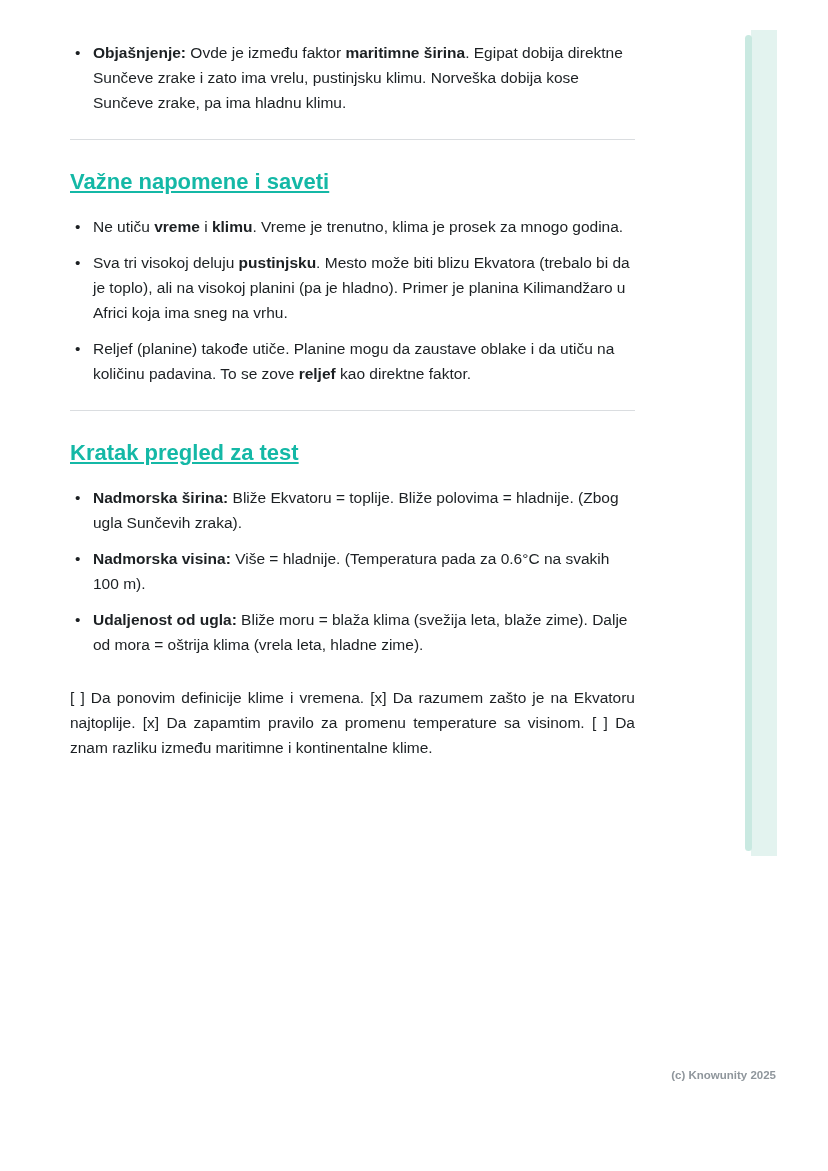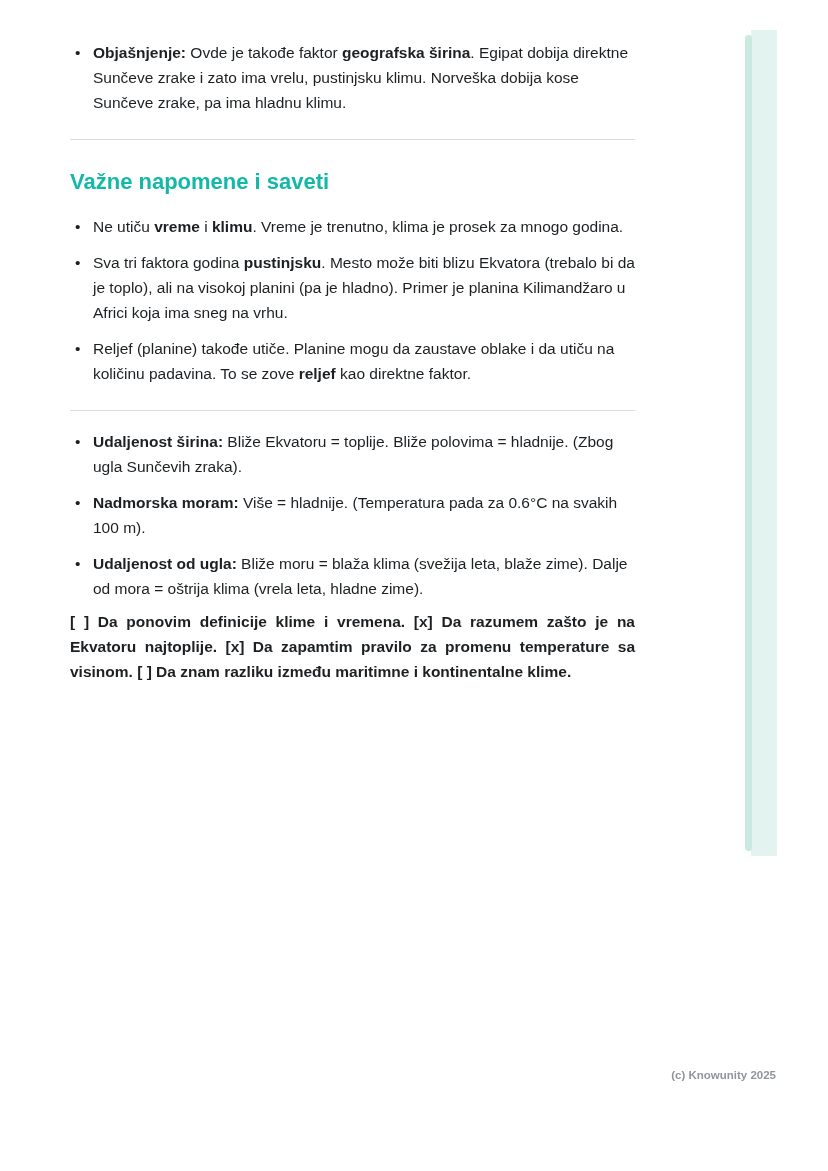--- a/index.html
+++ b/index.html
@@ -53,30 +53,30 @@
     border-top: 1px solid #dadde0;
     margin: 24px 0 0 0;
     width: 100%;
   }
   h2.section-heading {
     margin: 28px 0 0 0;
     font-size: 22px;
     line-height: 28px;
     font-weight: 700;
     color: #14b8a6;
+    text-decoration: underline;
   }
   p.body-paragraph {
     font-size: 15.5px;
     line-height: 25px;
     margin: 22px 0 0 0;
   }
   p.checklist {
     text-align: justify;
-    margin-top: 8px;
-    font-weight: bold;
+    margin-top: 28px;
   }
   .edge-strip {
     position: absolute;
     left: 751px;
     top: 30px;
     width: 26px;
     height: 826px;
     background: #e3f3ef;
   }
   .edge-bar {
@@ -101,40 +101,41 @@
 <body>
 
 <div class="page">
 
   <div class="edge-strip"></div>
   <div class="edge-bar"></div>
 
   <main class="content">
 
     <ul class="bullets first">
-      <li class="bullet-item"><span class="dot">•</span><span class="seg b">Objašnjenje:</span><span class="seg"> Ovde je takođe faktor </span><span class="seg b">geografska širina</span><span class="seg">. Egipat dobija direktne Sunčeve zrake i zato ima vrelu, pustinjsku klimu. Norveška dobija kose Sunčeve zrake, pa ima hladnu klimu.</span></li>
+      <li class="bullet-item"><span class="dot">•</span><span class="seg b">Objašnjenje:</span><span class="seg"> Ovde je između faktor </span><span class="seg b">maritimne širina</span><span class="seg">. Egipat dobija direktne Sunčeve zrake i zato ima vrelu, pustinjsku klimu. Norveška dobija kose Sunčeve zrake, pa ima hladnu klimu.</span></li>
     </ul>
 
     <hr class="divider">
 
     <h2 class="section-heading">Važne napomene i saveti</h2>
 
     <ul class="bullets section-list">
       <li class="bullet-item"><span class="dot">•</span><span class="seg">Ne utiču </span><span class="seg b">vreme</span><span class="seg"> i </span><span class="seg b">klimu</span><span class="seg">. Vreme je trenutno, klima je prosek za mnogo godina.</span></li>
-      <li class="bullet-item"><span class="dot">•</span><span class="seg">Sva tri faktora godina </span><span class="seg b">pustinjsku</span><span class="seg">. Mesto može biti blizu Ekvatora (trebalo bi da je toplo), ali na visokoj planini (pa je hladno). Primer je planina Kilimandžaro u Africi koja ima sneg na vrhu.</span></li>
+      <li class="bullet-item"><span class="dot">•</span><span class="seg">Sva tri visokoj deluju </span><span class="seg b">pustinjsku</span><span class="seg">. Mesto može biti blizu Ekvatora (trebalo bi da je toplo), ali na visokoj planini (pa je hladno). Primer je planina Kilimandžaro u Africi koja ima sneg na vrhu.</span></li>
       <li class="bullet-item"><span class="dot">•</span><span class="seg">Reljef (planine) takođe utiče. Planine mogu da zaustave oblake i da utiču na količinu padavina. To se zove </span><span class="seg b">reljef</span><span class="seg"> kao direktne faktor.</span></li>
     </ul>
 
     <hr class="divider">
 
+    <h2 class="section-heading">Kratak pregled za test</h2>
 
 
     <ul class="bullets section-list">
-      <li class="bullet-item"><span class="dot">•</span><span class="seg b">Udaljenost širina:</span><span class="seg"> Bliže Ekvatoru = toplije. Bliže polovima = hladnije. (Zbog ugla Sunčevih zraka).</span></li>
-      <li class="bullet-item"><span class="dot">•</span><span class="seg b">Nadmorska moram:</span><span class="seg"> Više = hladnije. (Temperatura pada za 0.6°C na svakih 100 m).</span></li>
+      <li class="bullet-item"><span class="dot">•</span><span class="seg b">Nadmorska širina:</span><span class="seg"> Bliže Ekvatoru = toplije. Bliže polovima = hladnije. (Zbog ugla Sunčevih zraka).</span></li>
+      <li class="bullet-item"><span class="dot">•</span><span class="seg b">Nadmorska visina:</span><span class="seg"> Više = hladnije. (Temperatura pada za 0.6°C na svakih 100 m).</span></li>
       <li class="bullet-item"><span class="dot">•</span><span class="seg b">Udaljenost od ugla:</span><span class="seg"> Bliže moru = blaža klima (svežija leta, blaže zime). Dalje od mora = oštrija klima (vrela leta, hladne zime).</span></li>
     </ul>
 
     <p class="body-paragraph checklist">[ ] Da ponovim definicije klime i vremena. [x] Da razumem zašto je na Ekvatoru najtoplije. [x] Da zapamtim pravilo za promenu temperature sa visinom. [ ] Da znam razliku između maritimne i kontinentalne klime.</p>
 
   </main>
 
   <div class="footer">(c) Knowunity 2025</div>
 
 </div>

